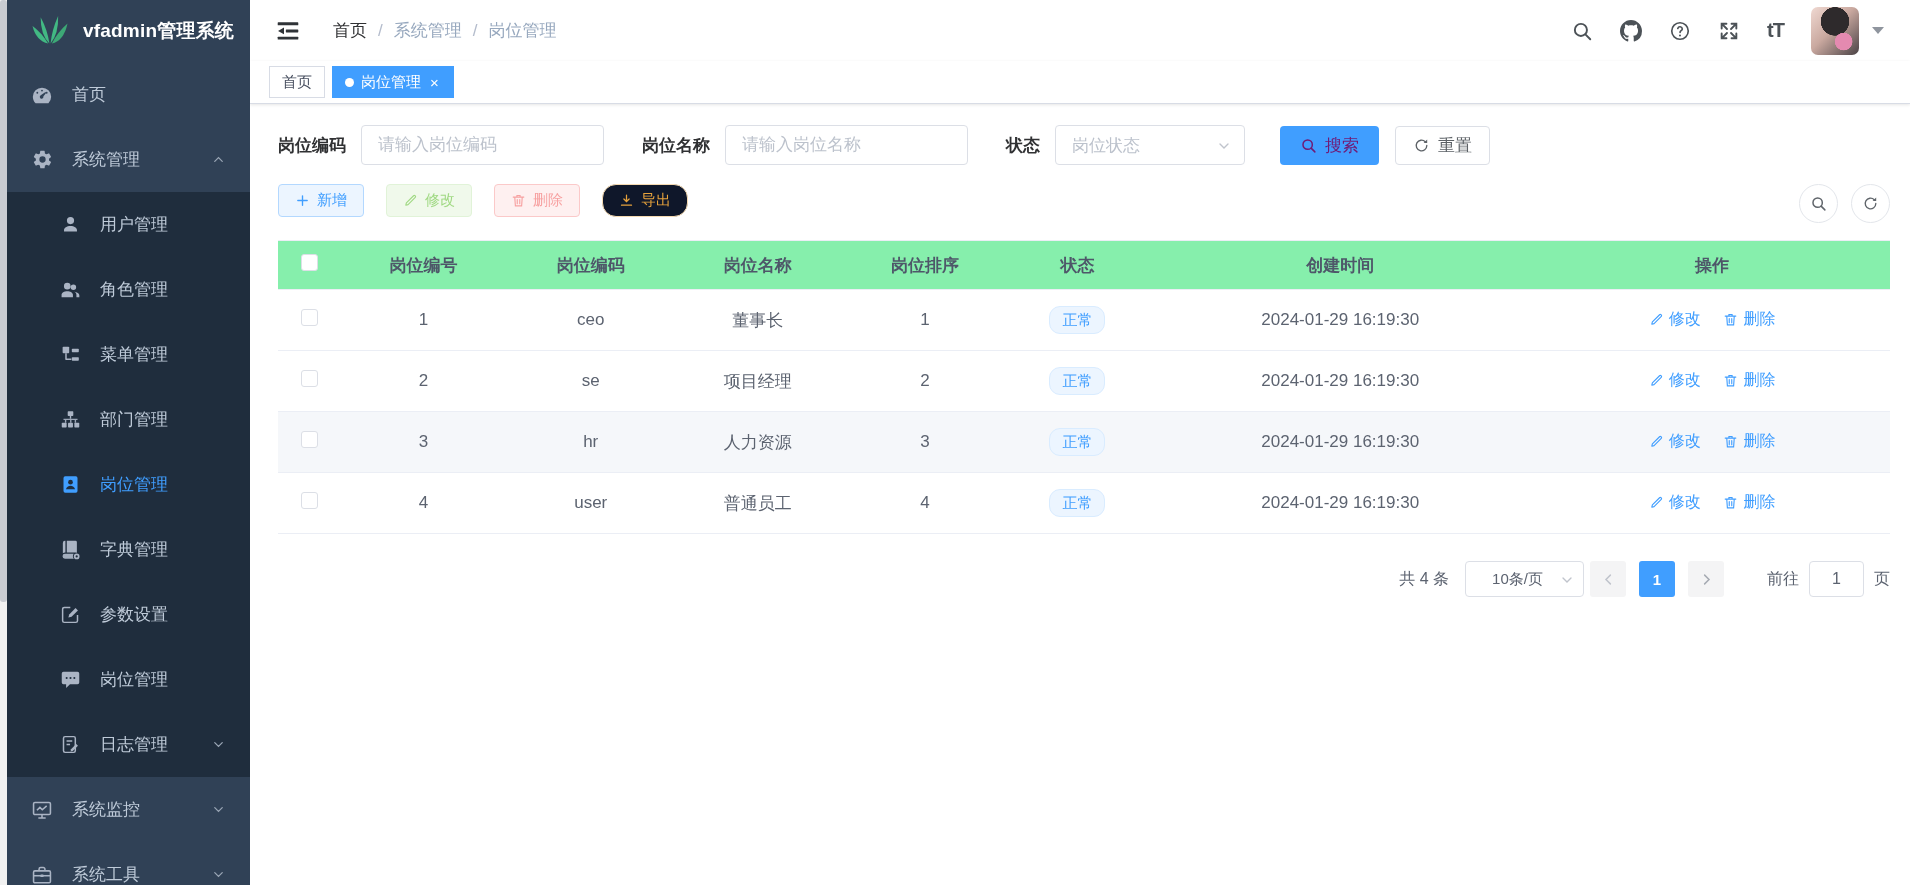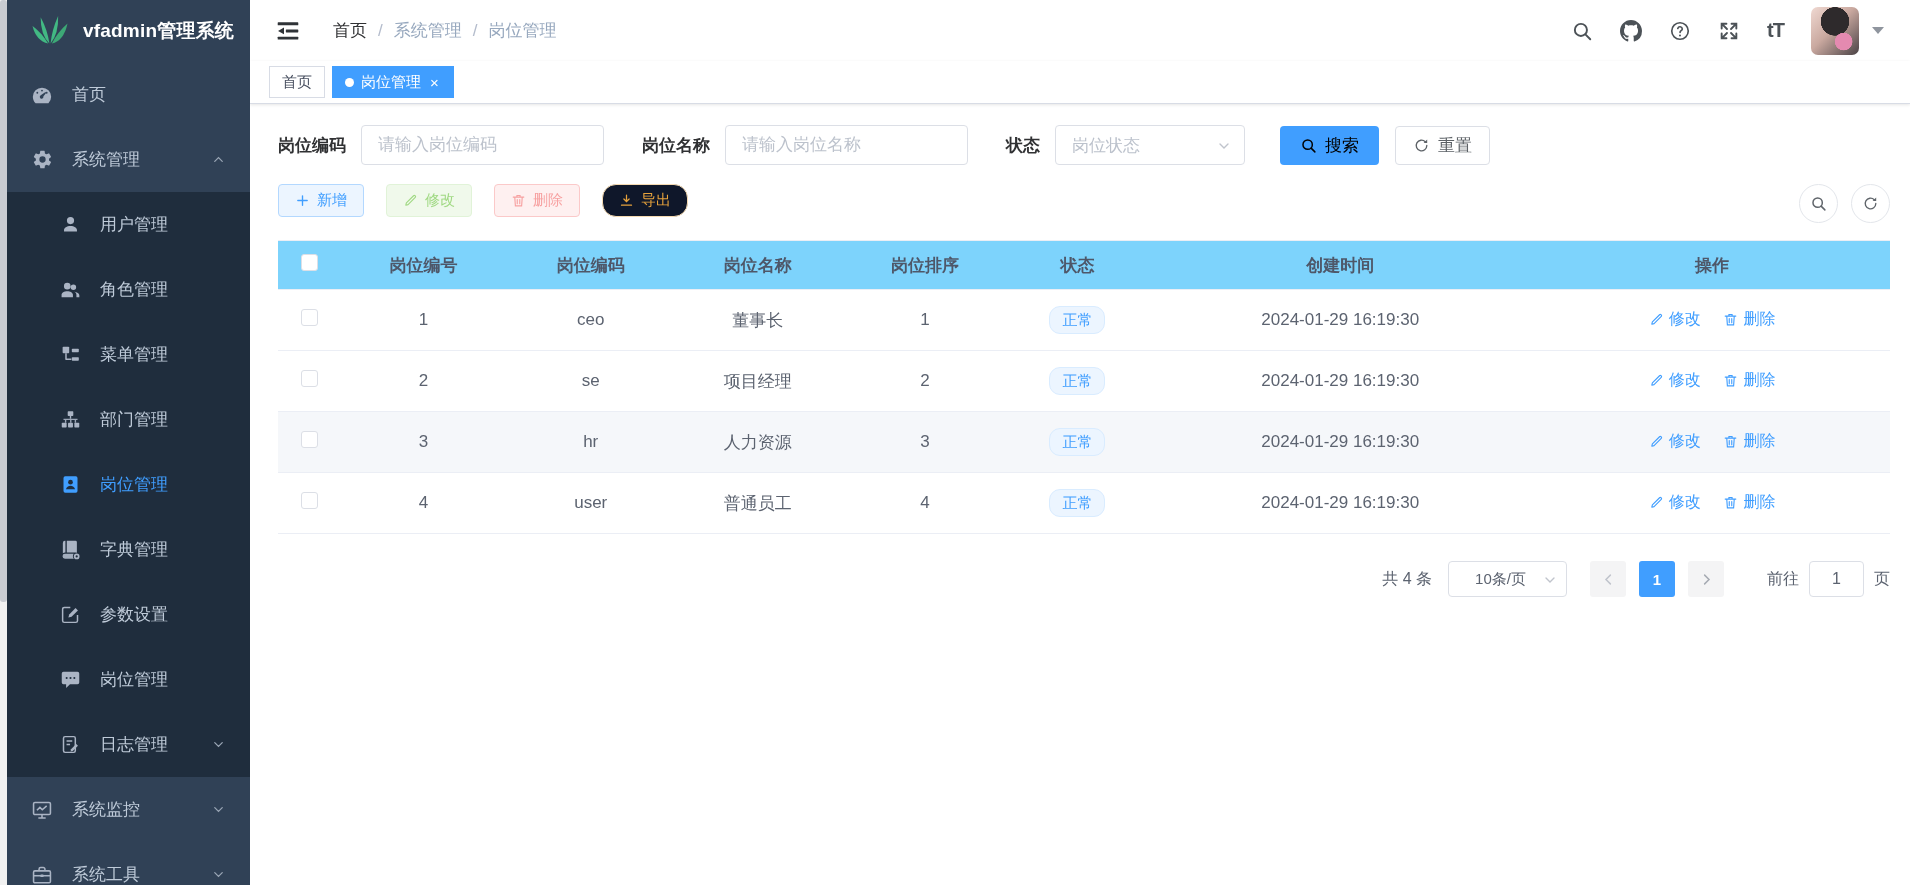--- a/index.html
+++ b/index.html
@@ -59,56 +59,56 @@
   .f-input { width:243px; height:40px; border:1px solid #dcdfe6; border-radius:4px; padding:0 16px;
     font-size:17px; color:#606266; outline:none; font-family:inherit; }
   .f-input::placeholder { color:#bcc2cc; }
   .gap-lg { margin-right:38px; }
   .f-select { position:relative; width:190px; height:40px; border:1px solid #dcdfe6; border-radius:4px;
     display:flex; align-items:center; padding:0 16px; cursor:pointer; margin-right:35px; }
   .sel-ph { font-size:17px; color:#bcc2cc; }
   .sel-arrow { position:absolute; right:12px; top:12px; width:16px; height:16px; color:#c0c4cc; }
   .btn { display:inline-flex; align-items:center; justify-content:center; gap:8px; height:39px;
     border-radius:4px; font-size:17px; cursor:pointer; border:1px solid transparent; font-family:inherit; }
-  .btn-search { background:#409eff; color:#000000; padding:0 19px; margin-right:16px; }
+  .btn-search { background:#409eff; color:#701a75; padding:0 19px; margin-right:16px; }
   .btn-reset { background:#fff; color:#5c6166; border-color:#dcdfe6; padding:0 17px; }
   .btn .bic { width:17px; height:17px; }
 
   
   .toolbar-row { display:flex; gap:22px; margin-bottom:17px; }
   .sbtn { display:inline-flex; align-items:center; gap:7px; height:33px; padding:0 16px;
     border-radius:4px; font-size:15px; cursor:pointer; border:1px solid transparent; }
   .sbtn .bic { width:15px; height:15px; }
   .sbtn-add { background:#ecf5ff; border-color:#b3d8ff; color:#409eff; }
   .sbtn-edit { background:#f0f9eb; border-color:#e1f3d8; color:#a0d983; }
   .sbtn-del { background:#fef0f0; border-color:#fbc9c9; color:#f7a1a1; }
   .sbtn-export { background:#0f172a; border-color:#f5dab1; color:#e6a23c;border-radius:14px; }
   .tool-right { margin-left:auto; display:flex; gap:13px; }
   .circle-btn { width:39px; height:39px; border-radius:50%; border:1px solid #e3e6eb; background:#fff;
     display:flex; align-items:center; justify-content:center; color:#5f646a; cursor:pointer; }
   .circle-btn .bic { width:17px; height:17px; }
 
   
   table { width:100%; border-collapse:collapse; }
   th { height:49px; font-size:17px; font-weight:700; color:#4e5769; text-align:center;
-    border-top:1px solid #ebeef5; border-bottom:1px solid #ebeef5; background:#7dd3fc; }
+    border-top:1px solid #ebeef5; border-bottom:1px solid #ebeef5; background:#86efac; }
   td { height:61px; font-size:17px; color:#5c6370; text-align:center; border-bottom:1px solid #ebeef5; }
   tr.hl td { background:#f5f7fa; }
   .col-check { width:62px; }
   .checkbox { display:inline-block; width:17px; height:17px; border:1px solid #dcdfe6; border-radius:3px; background:#fff; cursor:pointer; }
   .badge { display:inline-block; background:#ecf5ff; border:1px solid #d9ecff; color:#409eff;
     font-size:15px; padding:5px 12px; border-radius:11px; line-height:1.1; }
   .op-link { display:inline-flex; align-items:center; gap:5px; color:#409eff; font-size:16px; cursor:pointer; margin:0 9px; }
   .op-link .bic { width:15px; height:15px; }
 
   
   .pagination { display:flex; align-items:center; justify-content:flex-end; margin-top:27px; font-size:16px; color:#5c6370; }
   .pg-total { margin-right:16px; }
   .pg-size { position:relative; width:119px; height:36px; border:1px solid #dcdfe6; border-radius:4px;
-    display:flex; align-items:center; justify-content:center; font-size:15px; color:#5c6370; cursor:pointer; margin-right:23px; padding-right:14px; }
+    display:flex; align-items:center; justify-content:center; font-size:15px; color:#5c6370; cursor:pointer; margin-right:6px; padding-right:14px; }
   .pg-size .sel-arrow { right:8px; top:10px; }
   .pg-btn { width:36px; height:36px; border-radius:3px; background:#f4f4f5; display:flex; align-items:center; justify-content:center; cursor:pointer; }
   .pg-prev { color:#c0c4cc; margin-right:13px; }
   .pg-next { color:#a6abb3; margin-right:28px; }
   .pg-btn .bic { width:15px; height:15px; }
   .pg-page { width:36px; height:36px; border-radius:3px; background:#409eff; color:#fff;
     display:flex; align-items:center; justify-content:center; font-size:15px; font-weight:700; cursor:pointer; margin-right:13px; }
   .pg-goto { margin-left:15px; margin-right:10px; }
   .pg-input { width:55px; height:36px; border:1px solid #dcdfe6; border-radius:4px; text-align:center;
     font-size:16px; color:#5c6370; outline:none; margin-right:10px; font-family:inherit; }

